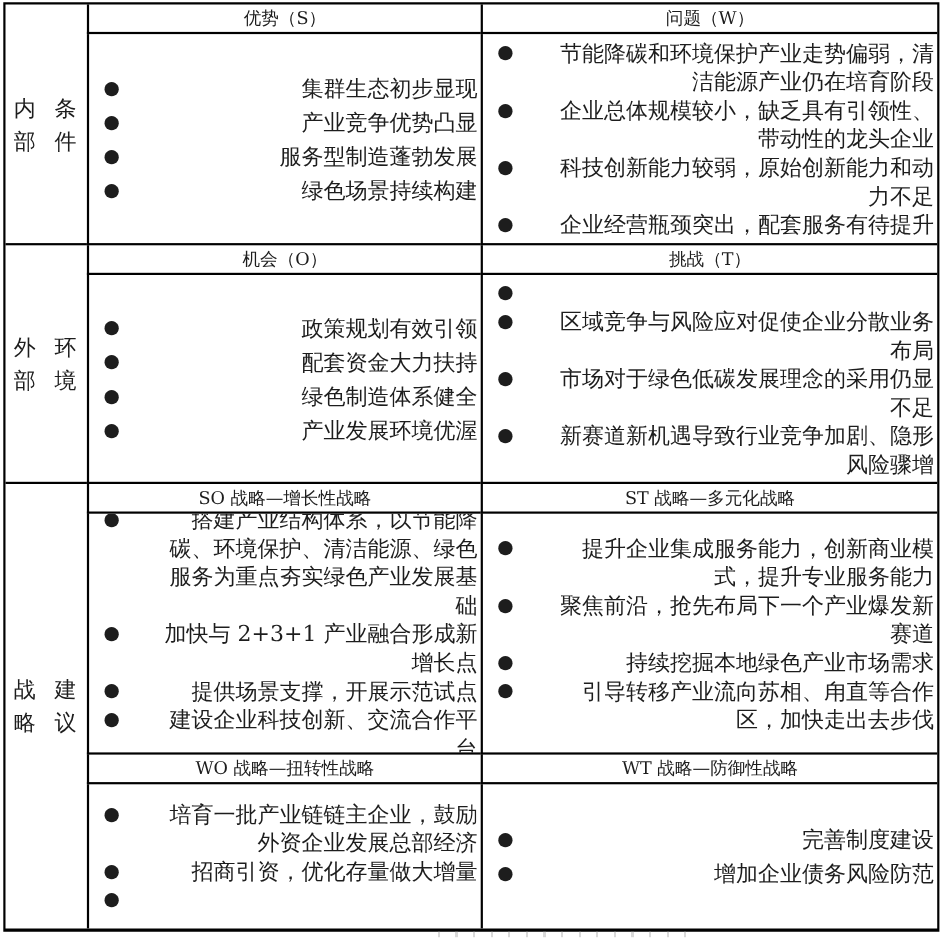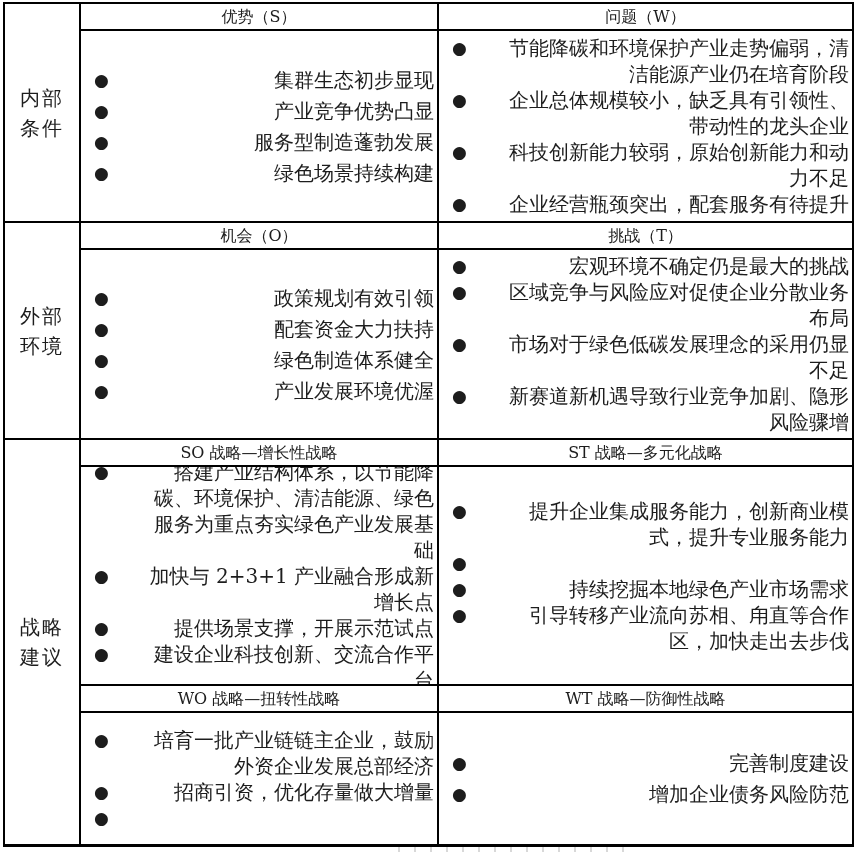--- a/index.html
+++ b/index.html
@@ -21,21 +21,21 @@
     border: 2px solid #000;
     border-bottom-width: 3px;
     background: #fff;
   }
   .cell { box-sizing: border-box; overflow: hidden; }
   .c2, .c3 { border-left: 2px solid #000; }
   .bb { border-bottom: 2px solid #000; }
   .rowlabel {
     grid-column: 1;
     display: flex;
-    flex-direction: column;
+    flex-direction: row;
     align-items: center;
     justify-content: center;
     font-size: 20px;
     line-height: 30px;
     letter-spacing: 2px;
     text-align: center;
   }
   .hdr {
     display: flex;
     align-items: center;
@@ -139,21 +139,20 @@
         <span class="txt">绿色制造体系健全</span>
       </div>
     <div class="li">
         <span class="dot">●</span>
         <span class="txt">产业发展环境优渥</span>
       </div>
   </div>
   <div class="cell body c3 bb" style="grid-row:4">
     <div class="li">
         <span class="dot">●</span>
-        <span class="txt">宏观环境不确定仍是最大的挑战</span>
       </div>
     <div class="li">
         <span class="dot">●</span>
         <span class="txt">区域竞争与风险应对促使企业分散业务布局</span>
       </div>
     <div class="li">
         <span class="dot">●</span>
         <span class="txt">市场对于绿色低碳发展理念的采用仍显不足</span>
       </div>
     <div class="li">
@@ -187,20 +186,21 @@
         <span class="txt">建设企业科技创新、交流合作平台</span>
       </div>
   </div>
   <div class="cell body c3 bb" style="grid-row:6">
     <div class="li">
         <span class="dot">●</span>
         <span class="txt">提升企业集成服务能力，创新商业模式，提升专业服务能力</span>
       </div>
     <div class="li">
         <span class="dot">●</span>
+        <span class="txt">聚焦前沿，抢先布局下一个产业爆发新赛道</span>
       </div>
     <div class="li">
         <span class="dot">●</span>
         <span class="txt">持续挖掘本地绿色产业市场需求</span>
       </div>
     <div class="li">
         <span class="dot">●</span>
         <span class="txt">引导转移产业流向苏相、甪直等合作区，加快走出去步伐</span>
       </div>
   </div>

